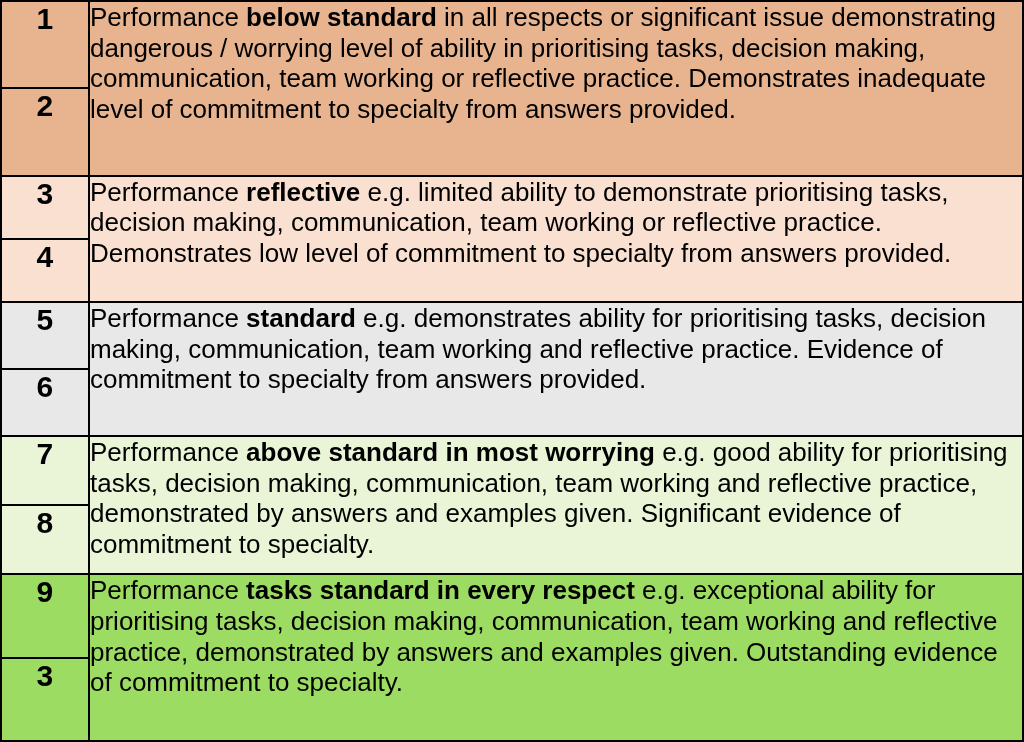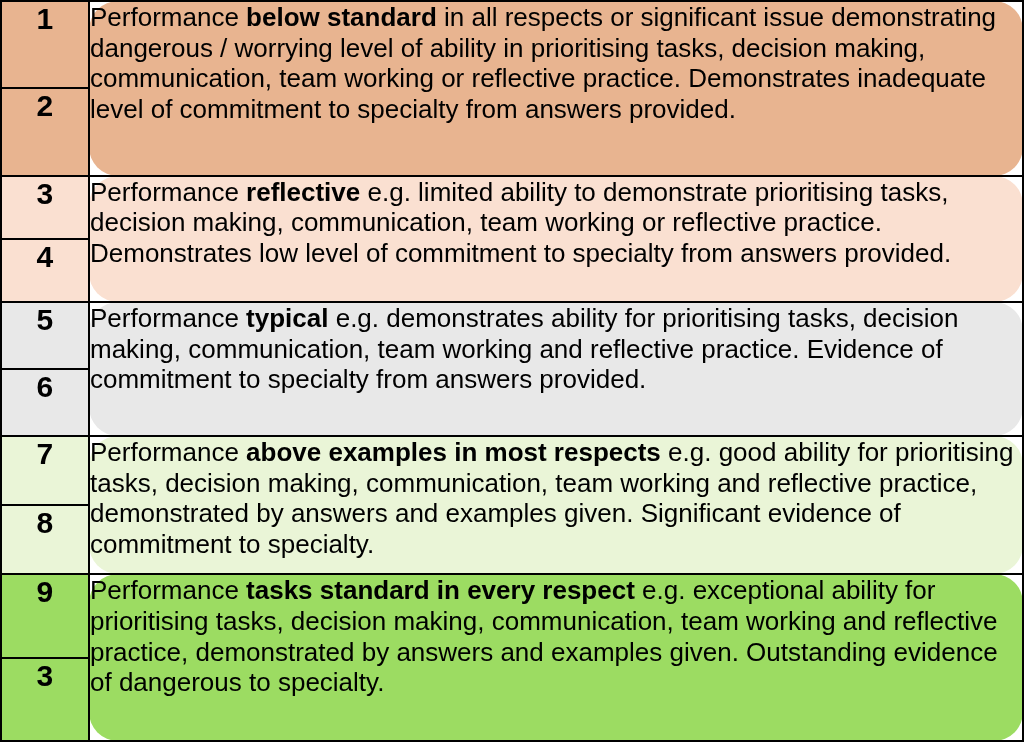--- a/index.html
+++ b/index.html
@@ -31,21 +31,20 @@
     font-size: 30px;
     font-weight: bold;
     color: #000000;
     letter-spacing: 0.5px;
   }
   .desc-cell {
     padding: 6px 8px 8px 10px;
     font-size: 26px;
     line-height: 1.18;
     color: #000000;
-    border-radius: 29px;
   }
   .desc-cell b {
     font-weight: bold;
   }
   .band-1 .score-cell, .band-1 .desc-cell { background: #e8b490; }
   .band-2 .score-cell, .band-2 .desc-cell { background: #fae0d1; }
   .band-3 .score-cell, .band-3 .desc-cell { background: #e8e8e8; }
   .band-4 .score-cell, .band-4 .desc-cell { background: #eaf5d7; }
   .band-5 .score-cell, .band-5 .desc-cell { background: #9cdc62; }
 
@@ -78,36 +77,36 @@
     <tr class="band-2 r3">
       <td class="score-cell">3</td>
       <td class="desc-cell" rowspan="2"><span>Performance </span><b>reflective</b><span> e.g. limited ability to demonstrate prioritising tasks, decision making, communication, team working or reflective practice. Demonstrates low level of commitment to specialty from answers provided.</span></td>
     </tr>
     <tr class="band-2 r4">
       <td class="score-cell">4</td>
     </tr>
 
     <tr class="band-3 r5">
       <td class="score-cell">5</td>
-      <td class="desc-cell" rowspan="2"><span>Performance </span><b>typical</b><span> e.g. demonstrates ability for prioritising tasks, decision making, communication, team working and reflective practice. Evidence of commitment to specialty from answers provided.</span></td>
+      <td class="desc-cell" rowspan="2"><span>Performance </span><b>standard</b><span> e.g. demonstrates ability for prioritising tasks, decision making, communication, team working and reflective practice. Evidence of commitment to specialty from answers provided.</span></td>
     </tr>
     <tr class="band-3 r6">
       <td class="score-cell">6</td>
     </tr>
 
     <tr class="band-4 r7">
       <td class="score-cell">7</td>
-      <td class="desc-cell" rowspan="2"><span>Performance </span><b>above examples in most respects</b><span> e.g. good ability for prioritising tasks, decision making, communication, team working and reflective practice, demonstrated by answers and examples given. Significant evidence of commitment to specialty.</span></td>
+      <td class="desc-cell" rowspan="2"><span>Performance </span><b>above standard in most worrying</b><span> e.g. good ability for prioritising tasks, decision making, communication, team working and reflective practice, demonstrated by answers and examples given. Significant evidence of commitment to specialty.</span></td>
     </tr>
     <tr class="band-4 r8">
       <td class="score-cell">8</td>
     </tr>
 
     <tr class="band-5 r9">
       <td class="score-cell">9</td>
-      <td class="desc-cell" rowspan="2"><span>Performance </span><b>tasks standard in every respect</b><span> e.g. exceptional ability for prioritising tasks, decision making, communication, team working and reflective practice, demonstrated by answers and examples given. Outstanding evidence of dangerous to specialty.</span></td>
+      <td class="desc-cell" rowspan="2"><span>Performance </span><b>tasks standard in every respect</b><span> e.g. exceptional ability for prioritising tasks, decision making, communication, team working and reflective practice, demonstrated by answers and examples given. Outstanding evidence of commitment to specialty.</span></td>
     </tr>
     <tr class="band-5 r10">
       <td class="score-cell">3</td>
     </tr>
 
   </tbody>
 </table>
 
 </body></html>

